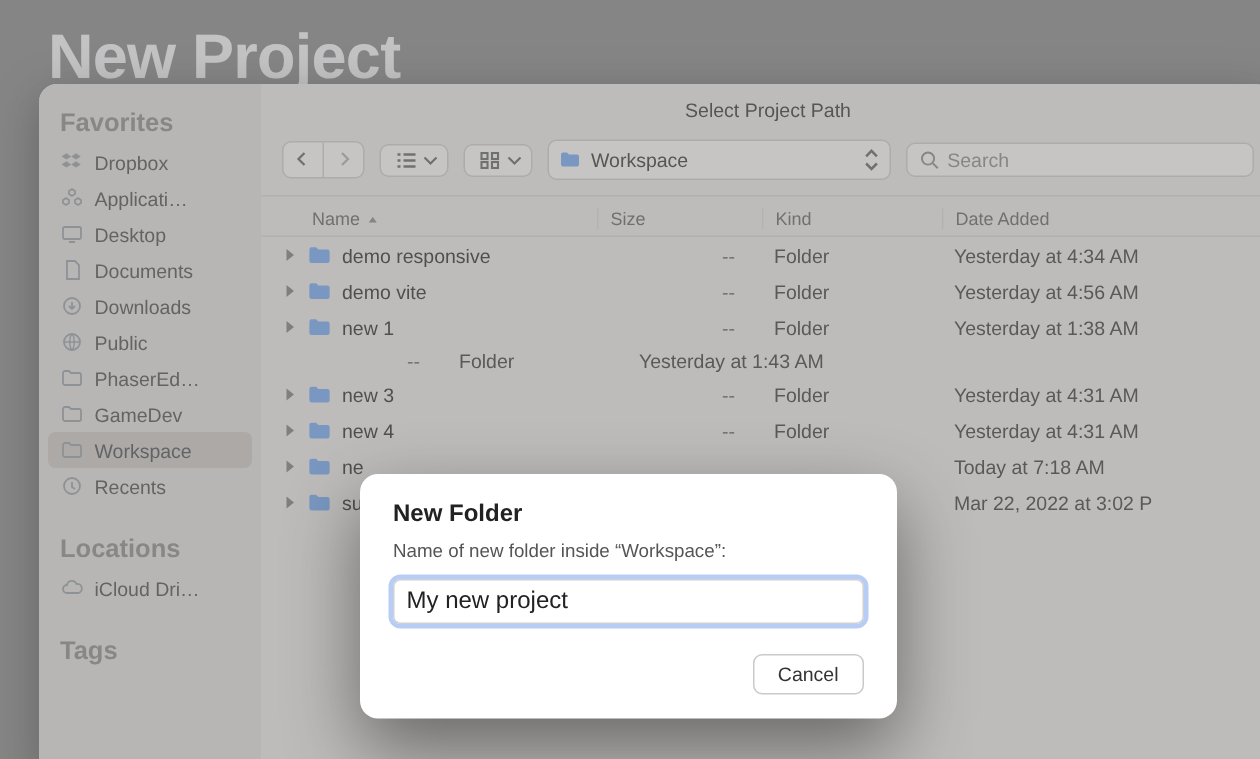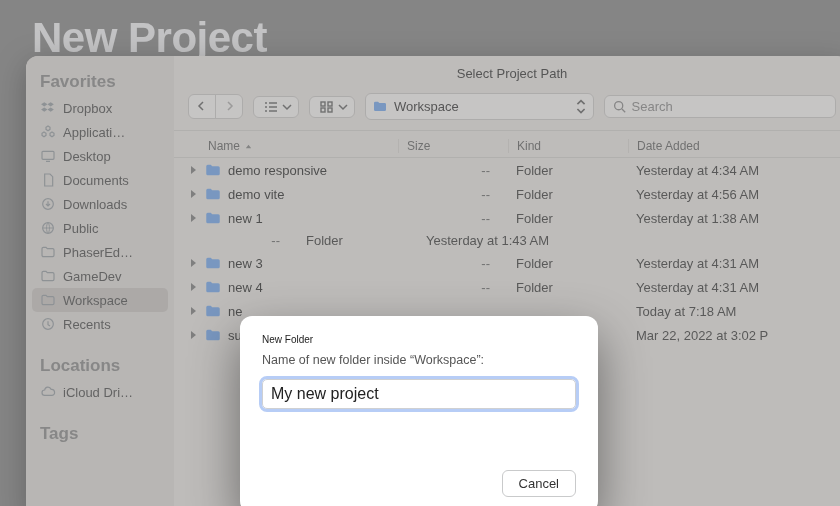--- a/index.html
+++ b/index.html
@@ -41,30 +41,30 @@
   .cell-kind{ width:120px; padding-left:8px; color:#4a4a4a;}
   .cell-date{ flex:1; padding-left:8px; color:#4a4a4a; white-space:nowrap;}
   
   .dim { position:absolute; inset:0; background: rgba(120,120,120,0.34); pointer-events:none;}
   
   .dialog {
     position:absolute; left:240px; top:316px; width:358px; background:#fff;
     border-radius:12px; box-shadow: 0 20px 50px rgba(0,0,0,.45);
     padding:18px 22px 16px;
   }
-  .dialog h3{ font-size:10px; font-weight:400; color:#222; margin-bottom:8px;}
+  .dialog h3{ font-size:16px; font-weight:700; color:#222; margin-bottom:8px;}
   .dialog .sub{ font-size:12.5px; color:#555; margin-bottom:12px;}
   .dialog input.folder-input{
     width:100%; font-size:16px; padding:5px 8px; border-radius:5px;
     border:1px solid #cfd0d2; outline:3px solid #b7cdf6; outline-offset:0px;
     color:#222;
   }
   .dialog .btn-row{ display:flex; justify-content:flex-end; gap:10px; margin-top:20px;}
   .btn { font-size:13px; padding:5px 16px; border-radius:6px; }
-  .btn.secondary{ background:#fff; border:1px solid #c9cacb; color:#333;margin-top:41px;}
+  .btn.secondary{ background:#fff; border:1px solid #c9cacb; color:#333;}
   .btn.primary{ background:#2f78f1; border:1px solid #2966d4; color:#fff; font-weight:500;}
   .chev{width:10px;height:10px;}
   .sort-caret{width:9px;color:#8a8a8a;}
 </style>
 </head>
 <body>
 
 <div class="page-title">New Project</div>
 
 <div class="window">

